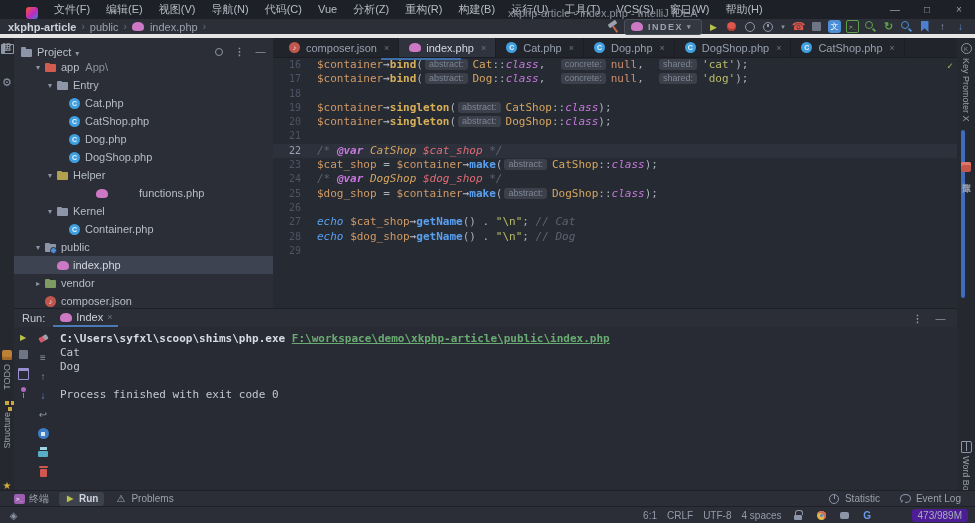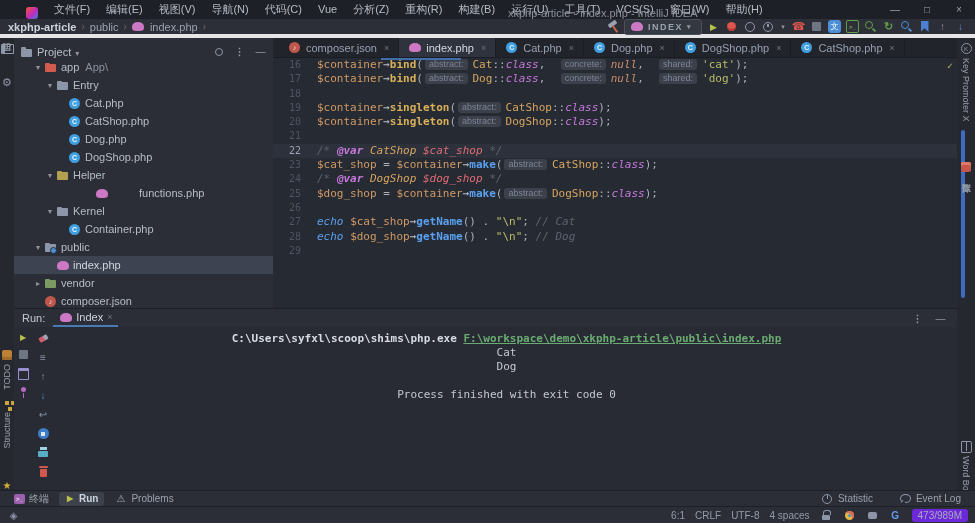--- a/index.html
+++ b/index.html
@@ -53,48 +53,48 @@
   .bluestrip{position:absolute;left:108px;top:0;width:80px;height:2px;background:#3f6ea8;}
   .ed-check{position:absolute;right:4px;top:2px;color:#a8ad5e;font-size:10px;}
   .eline{height:14.3px;line-height:14.3px;display:flex;white-space:pre;}
   .eline.cur{background:#2c313c;}
   .gut{width:28px;padding-right:8px;text-align:right;color:#4d5463;flex:none;font-size:10px;}
   .eline.cur .gut{color:#9aa3b2;}
   .code{margin-left:8px;}
   .tk-v{color:#d19a66;}  .tk-a{color:#b8bfca;}
   .tk-fg{color:#d8b05a;font-weight:bold;} .tk-fb{color:#5aa0f0;font-weight:bold;}
   .tk-p{color:#a9b1bd;}  .tk-cl{color:#d7a65f;}
-  .tk-kw{color:#c678dd;font-style:italic;} .tk-nu{color:#cf8e6d;font-style:italic;margin-top:39px;}
+  .tk-kw{color:#c678dd;font-style:italic;} .tk-nu{color:#cf8e6d;margin-top:39px;}
   .tk-s{color:#b9bd68;}  .tk-c{color:#5c6370;font-style:italic;}
   .tk-ck{color:#c678dd;font-weight:bold;font-style:italic;}
   .tk-ct{color:#d7a65f;font-style:italic;} .tk-cv{color:#e06c75;font-style:italic;}
   .tk-e{color:#5aa0f0;font-style:italic;} .tk-t{color:#abb2bf;}
   .tk-h{display:inline-block;background:#3b404b;color:#7e8694;border-radius:3px;font-size:9px;line-height:11px;
        font-family:"Liberation Sans",sans-serif;padding:0 4px;margin:0 5px 0 2px;vertical-align:1px;}
   
-  .runpanel{position:absolute;left:14px;top:308px;right:18px;bottom:33px;background:#282b33;border-top:1px solid #1d2026;text-align:center;}
+  .runpanel{position:absolute;left:14px;top:308px;right:18px;bottom:33px;background:#282b33;border-top:1px solid #1d2026;}
   .run-header{height:18px;display:flex;align-items:center;background:#2b2e36;font-size:11px;color:#c3c9d3;padding-left:8px;gap:8px;}
   .run-tab{display:flex;align-items:center;gap:4px;height:18px;padding:0 6px;border-bottom:2px solid #4a7ab5;box-sizing:border-box;color:#ccd2dc;}
   .run-tab .x{color:#6c7480;font-size:9px;}
   .rh-right{margin-left:auto;display:flex;gap:10px;padding-right:10px;color:#8d95a3;}
   .run-tools{position:absolute;top:23px;display:flex;flex-direction:column;gap:6px;align-items:center;width:18px;}
   .console{position:absolute;left:46px;top:18px;right:4px;bottom:2px;padding-top:5px;
        font-family:"DejaVu Sans Mono",monospace;font-size:11px;line-height:14px;white-space:pre;color:#c2c8d2;}
   .cl-cmd{font-weight:bold;color:#d6dbe4;}
   .cl-link{font-weight:bold;color:#6aab73;text-decoration:underline;}
   
   .bottombar{position:absolute;left:0;right:0;bottom:17px;height:16px;background:#2b2e36;border-top:1px solid #1d2026;
        display:flex;align-items:center;font-size:10px;color:#9aa1ad;padding:0 8px;gap:4px;box-sizing:border-box;}
   .bb-item{display:flex;align-items:center;gap:4px;padding:0 6px;height:14px;border-radius:3px;}
   .bb-item.active{background:#3c414c;color:#ced4de;font-weight:bold;}
-  .bb-right{margin-left:auto;display:flex;gap:14px;}
+  .bb-right{margin-left:auto;display:flex;gap:7px;}
   .statusbar{position:absolute;left:0;right:0;bottom:0;height:17px;background:#2b2e36;border-top:1px solid #1d2026;
        display:flex;align-items:center;font-size:10px;color:#949baa;padding:0 7px;box-sizing:border-box;}
   .sb-right{margin-left:auto;display:flex;align-items:center;gap:10px;}
-  .sb-mem{background:#6d28d9;border-radius:3px;padding:1px 6px;color:#a6adbb;}
+  .sb-mem{background:#4c1d95;border-radius:3px;padding:1px 6px;color:#a6adbb;margin-left:28px;}
   
   .ic{width:13px;height:13px;display:inline-flex;align-items:center;justify-content:center;
       position:relative;flex:none;font-size:10px;font-style:normal;}
   .ic-php{width:13px;}
   .ic-php::before{content:"";width:12px;height:9px;border-radius:55% 55% 40% 40%;background:#cd78c4;}
   .ic-class::before{content:"C";width:11px;height:11px;border-radius:50%;background:#3f9fe0;color:#eaf4fb;
       font-size:7px;display:flex;align-items:center;justify-content:center;font-weight:bold;}
   .ic-composer::before{content:"\266A";width:11px;height:11px;border-radius:50%;background:#c0574d;color:#f4e3e0;
       font-size:7px;display:flex;align-items:center;justify-content:center;}
   .ic-folder::before{content:"";width:11px;height:8px;background:var(--fc,#8d96a8);border-radius:1px;margin-top:2px;}

